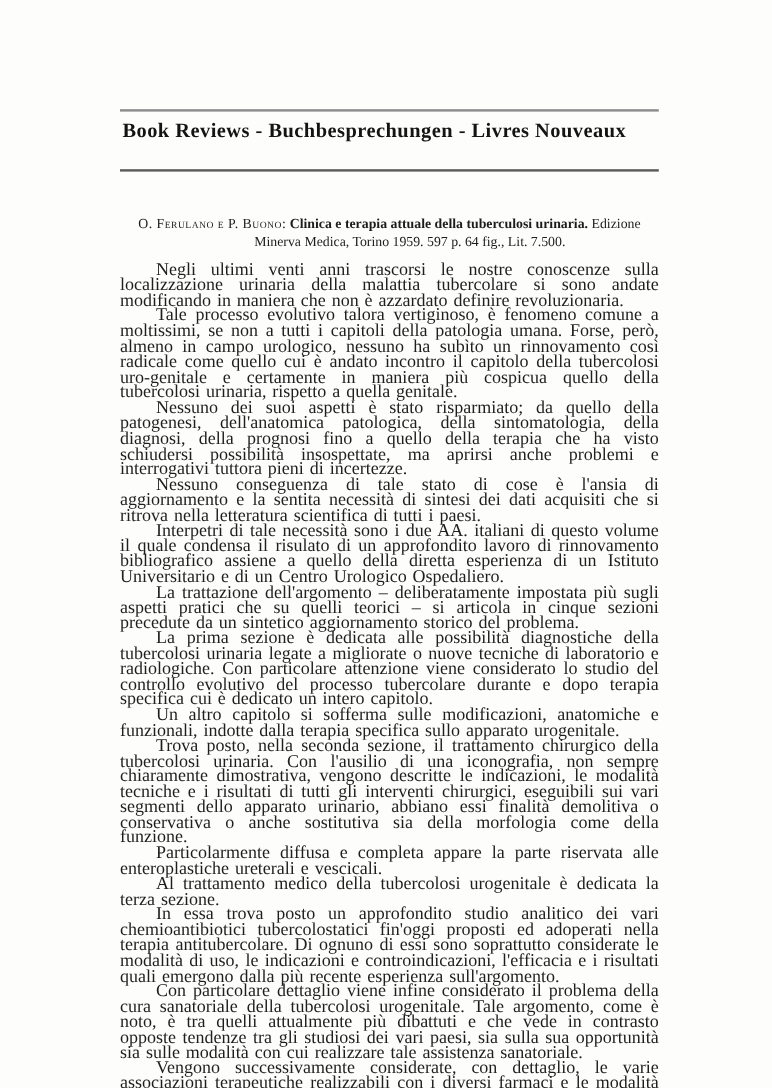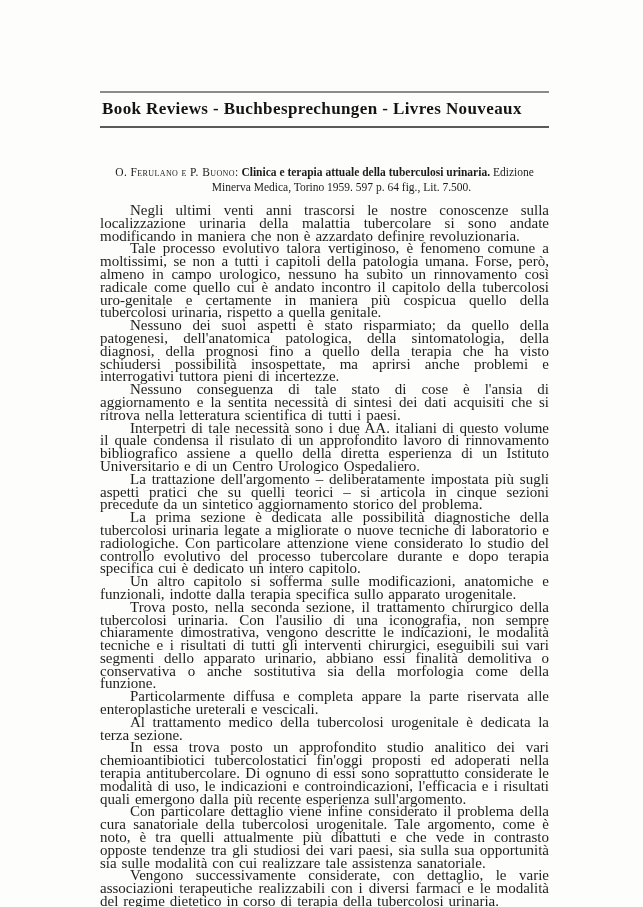--- a/index.html
+++ b/index.html
@@ -23,21 +23,21 @@
     width: 449px;
   }
   .rule {
     height: 2px;
     width: 100%;
   }
   .rule-top { background: #8b8b8b; }
   .rule-bottom { background: #5a5a5a; }
   .header-title {
     margin: 0;
-    padding: 6px 2px 7px 2px;
+    padding: 6px 2px 22px 2px;
     font-size: 17px;
     font-weight: bold;
     letter-spacing: 0.4px;
     color: #141414;
     white-space: nowrap;
   }
   .citation {
     margin: 37px 0 0 0;
     padding-left: 34px;
     text-indent: -34px;

